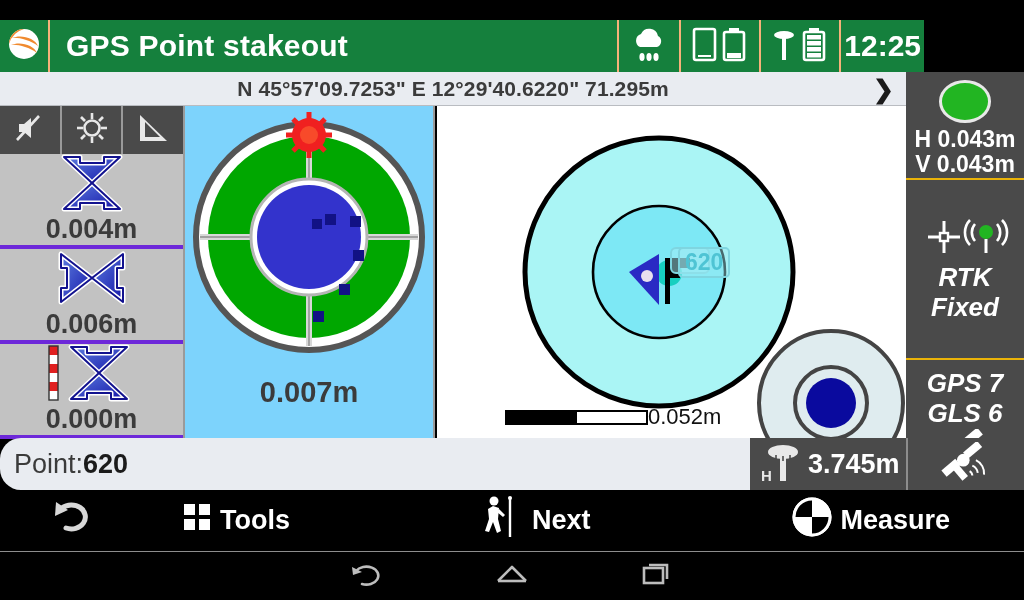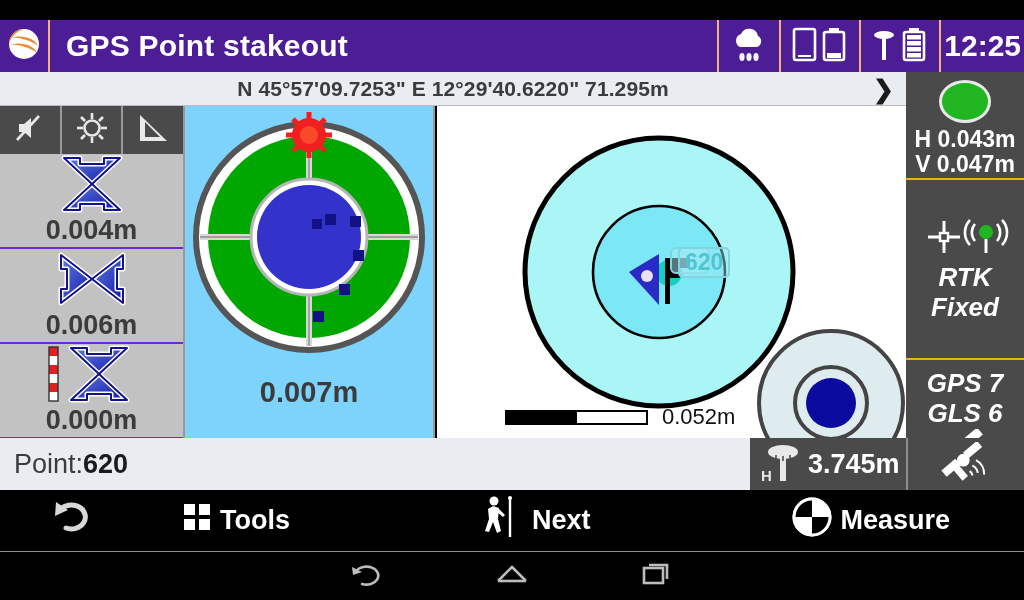--- a/index.html
+++ b/index.html
@@ -6,22 +6,22 @@
   html, body {
     width: 1024px; height: 600px;
     background: #000;
     font-family: "Liberation Sans", sans-serif;
     overflow: hidden;
   }
   #app { position: relative; width: 1024px; height: 600px; background: #000; }
 
   
   .titlebar {
-    position: absolute; left: 0; top: 20px; width: 1024px; height: 52px;
-    background: #4c1d95; display: flex; align-items: stretch;
+    position: absolute; left: 0; top: 20px; width: 924px; height: 52px;
+    background: #15803d; display: flex; align-items: stretch;
   }
   .logo-cell {
     width: 50px; display: flex; align-items: center; justify-content: center;
     border-right: 2px solid #f7b27a;
   }
   .app-title {
     flex: 1; display: flex; align-items: center; padding-left: 16px;
     color: #fff; font-size: 30px; font-weight: bold; letter-spacing: .2px;
   }
   .status-cell {
@@ -48,41 +48,41 @@
 
   
   .leftpanel { position: absolute; left: 0; top: 106px; width: 183px; height: 332px; background: #c2c2c2; }
   .tool-row { display: flex; height: 48px; background: #4a4a4a; }
   .tool-btn {
     flex: 1; display: flex; align-items: center; justify-content: center;
     border-right: 2px solid #9a9a9a;
   }
   .tool-btn:last-child { border-right: none; }
   .delta-cell {
-    height: 95px; border-bottom: 2px solid #6d28d9;
+    height: 95px; border-bottom: 4px solid #6d28d9;
     display: flex; flex-direction: column; align-items: center; justify-content: center;
     background: #c2c2c2;
   }
   .delta-val { font-size: 27px; font-weight: bold; color: #3b3b3b; margin-top: -2px; }
 
   
   .targetpanel {
     position: absolute; left: 183px; top: 106px; width: 252px; height: 332px;
     background: #7dd3fc; border-left: 2px solid #9a9a9a; border-right: 2px solid #9a9a9a;
     display: flex; flex-direction: column; align-items: center; justify-content: flex-start; text-align: right;
   }
   .target-val { font-size: 29px; font-weight: bold; color: #3b3b3b; margin-top: 4px; }
 
   
   .mappanel {
     position: absolute; left: 437px; top: 106px; width: 469px; height: 332px;
     background: #ffffff; overflow: hidden;
   }
   .scale-row {
-    position: absolute; left: 68px; bottom: 8px; display: flex; align-items: center; gap: 14px;
+    position: absolute; left: 68px; bottom: 8px; display: flex; align-items: center; gap: 0;
   }
   .scale-bar { display: flex; width: 143px; height: 15px; border: 2px solid #000; }
   .scale-bar i { flex: 1; display: block; }
   .scale-bar i.on { background: #000; }
   .scale-bar i.off { background: #fff; }
   .scale-text { font-size: 22px; color: #111; }
   .pt-label {
     position: absolute; font-size: 23px; color: #4fc4d4; font-weight: bold;
     border: 2px solid #7fd5e0; border-radius: 5px; padding: 0 5px;
     background: rgba(160,235,245,0.45);
@@ -97,21 +97,21 @@
   .sb-txt { color: #fff; font-size: 23px; font-weight: bold; line-height: 1.12; }
   .sb-big { color: #fff; font-size: 26px; font-weight: bold; line-height: 1.14; font-style: italic; }
   .green-dot {
     width: 52px; height: 52px; border-radius: 50%; background: #22b522;
     border: 3px solid #e8e8e8; margin: 2px 0 4px 0;
   }
 
   
   .pointbar {
     position: absolute; left: 0; top: 438px; width: 1024px; height: 52px;
-    background: #e9ecf1; display: flex; align-items: center;
+    background: #e9ecf1; display: flex; align-items: center; border-radius: 21px;
   }
   .point-text { padding-left: 14px; color: #3b3b3b; font-size: 27px; }
   .point-text b { color: #1b1b1b; }
   .ant-box {
     position: absolute; right: 118px; top: 0; height: 52px; width: 156px;
     background: #4a4a4a; display: flex; align-items: center; gap: 4px; padding-left: 8px;
   }
   .ant-val { color: #fff; font-size: 27px; font-weight: bold; }
   .sat-box {
     position: absolute; right: 0; top: 0; height: 52px; width: 118px;
@@ -385,21 +385,21 @@
           <i class="off"></i>
       </div>
       <span class="scale-text">0.052m</span>
     </div>
   </div>
 
   <div class="sidebar">
     <div class="sb-sec sb-acc">
       <div class="green-dot"></div>
       <div class="sb-txt">H 0.043m</div>
-      <div class="sb-txt">V 0.047m</div>
+      <div class="sb-txt">V 0.043m</div>
     </div>
 
     <div class="sb-sec sb-rtk">
       <span>
         <svg width="90" height="44" viewBox="0 0 90 44">
           <g stroke="#fff" stroke-width="3">
             <line x1="8" y1="22" x2="40" y2="22"></line>
             <line x1="24" y1="6" x2="24" y2="38"></line>
           </g>
           <rect x="20" y="18" width="8" height="8" fill="#4a4a4a" stroke="#fff" stroke-width="2.4"></rect>

